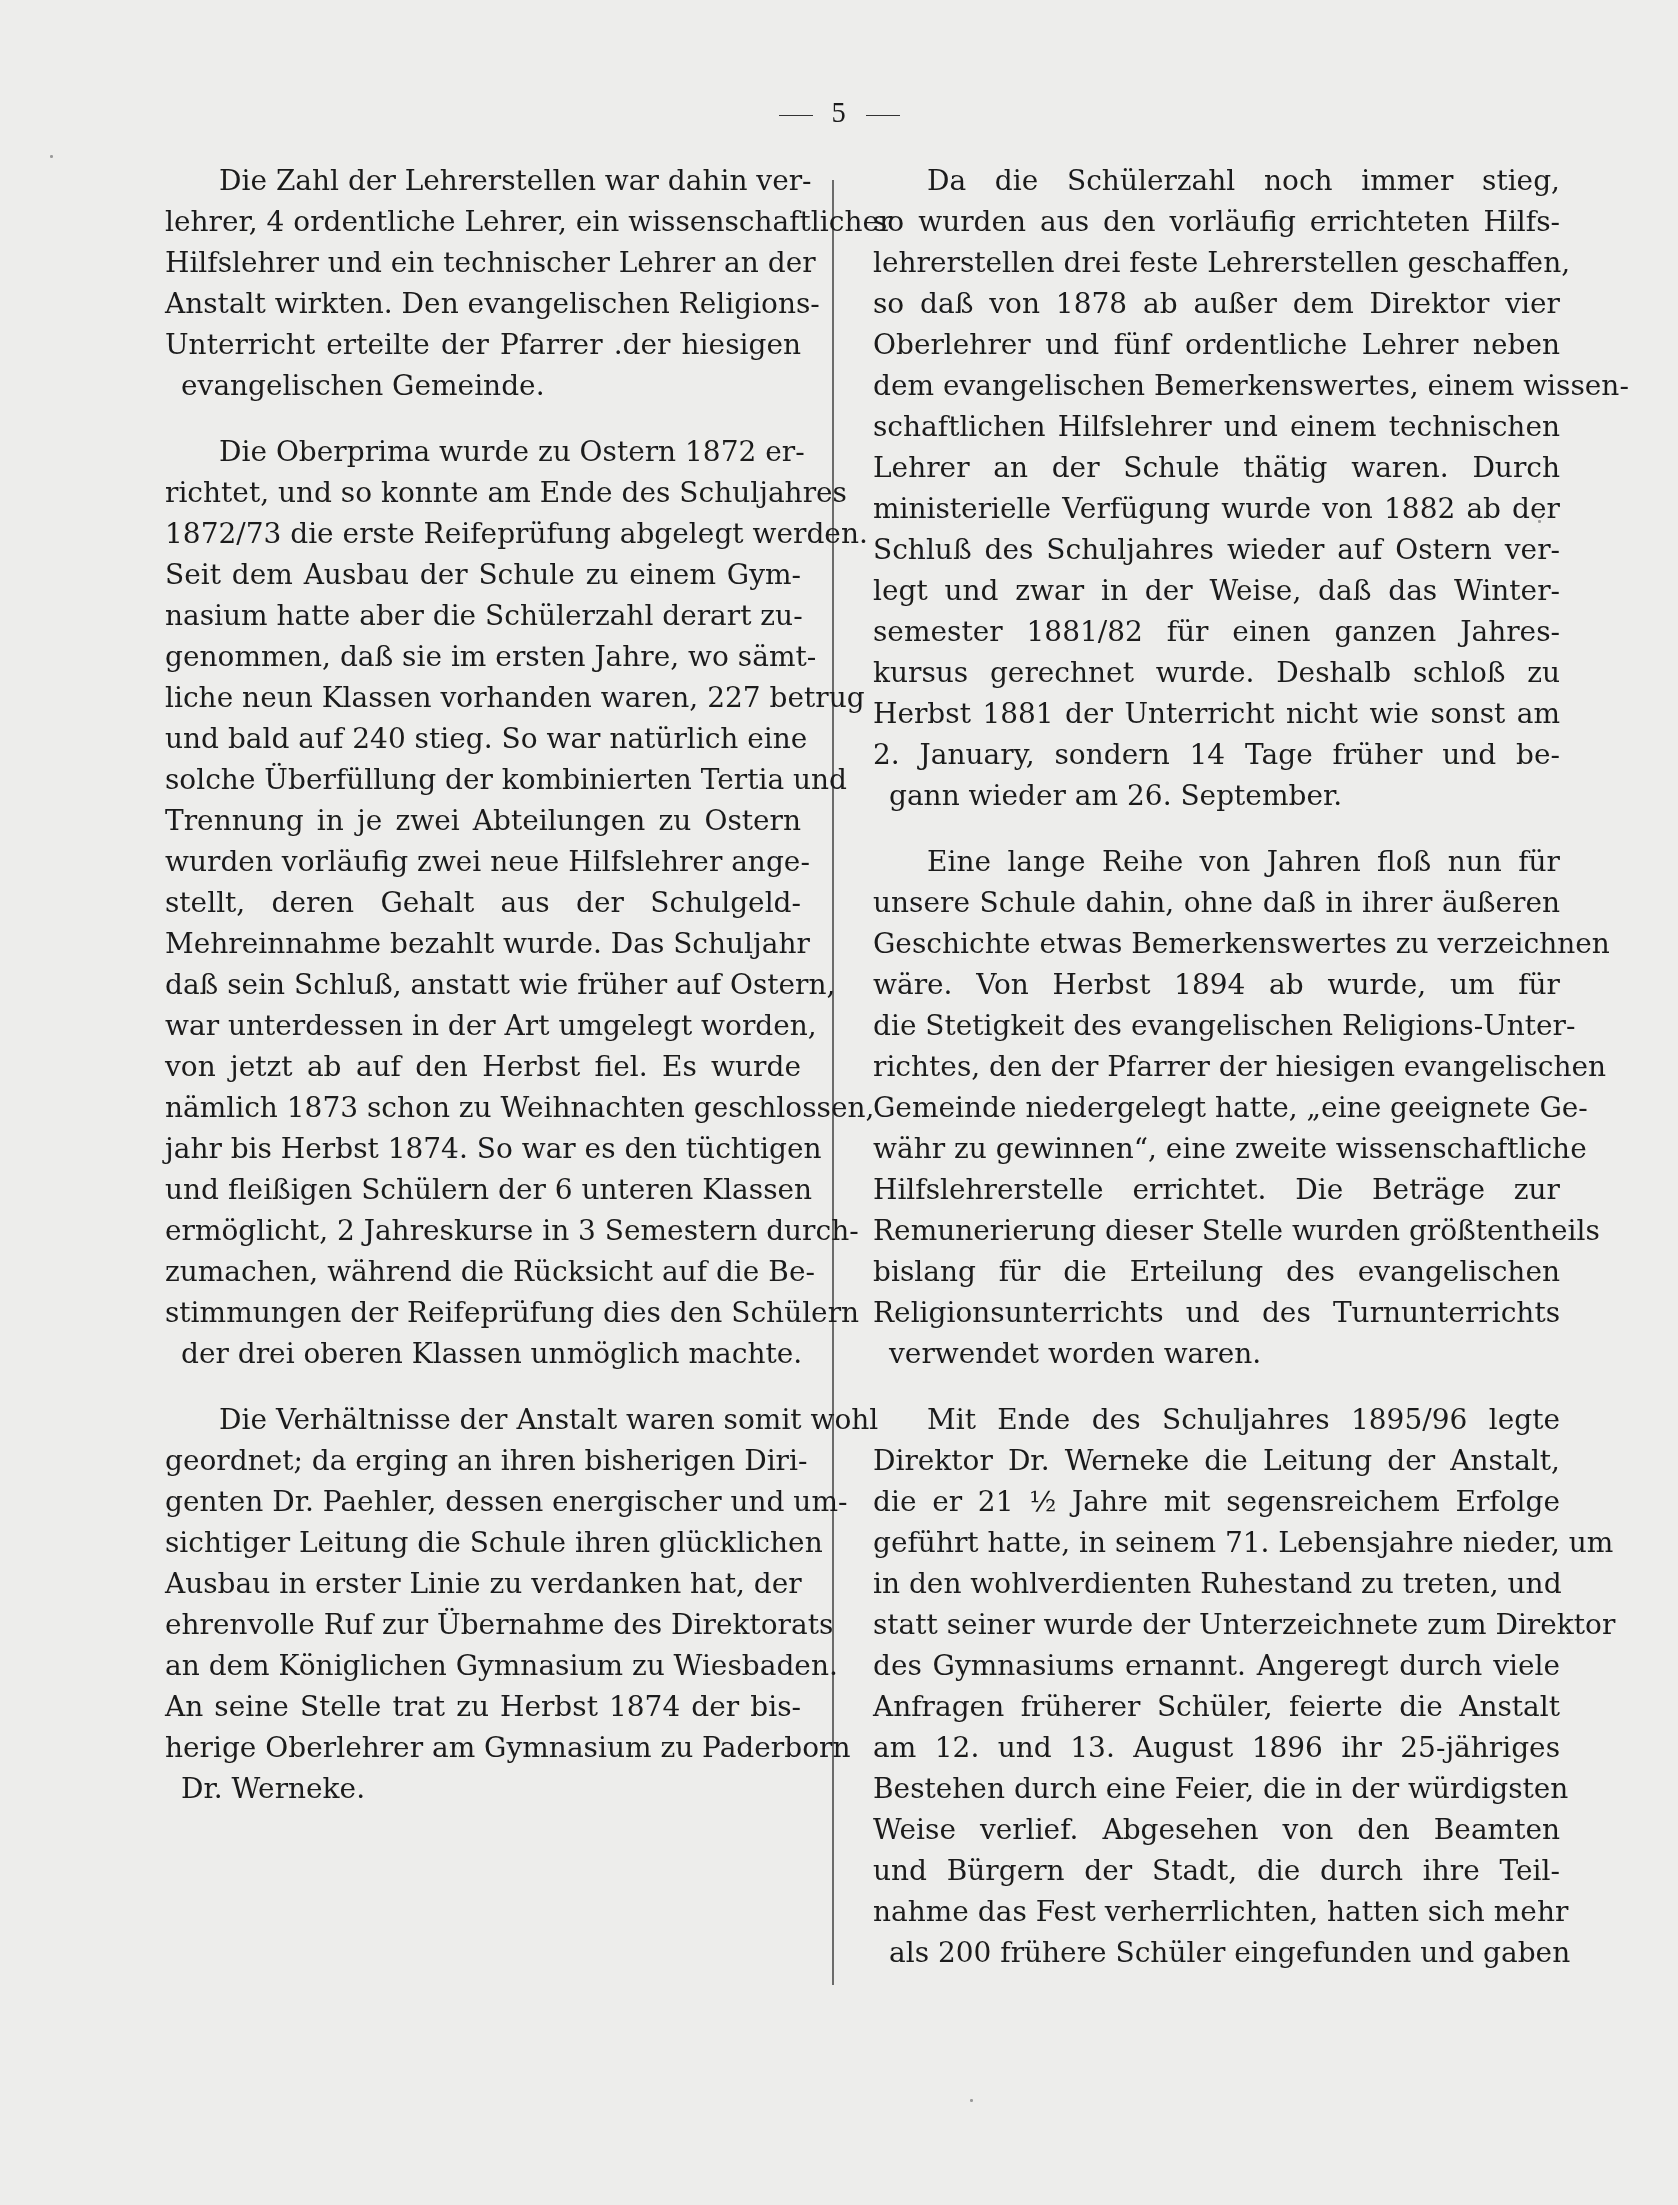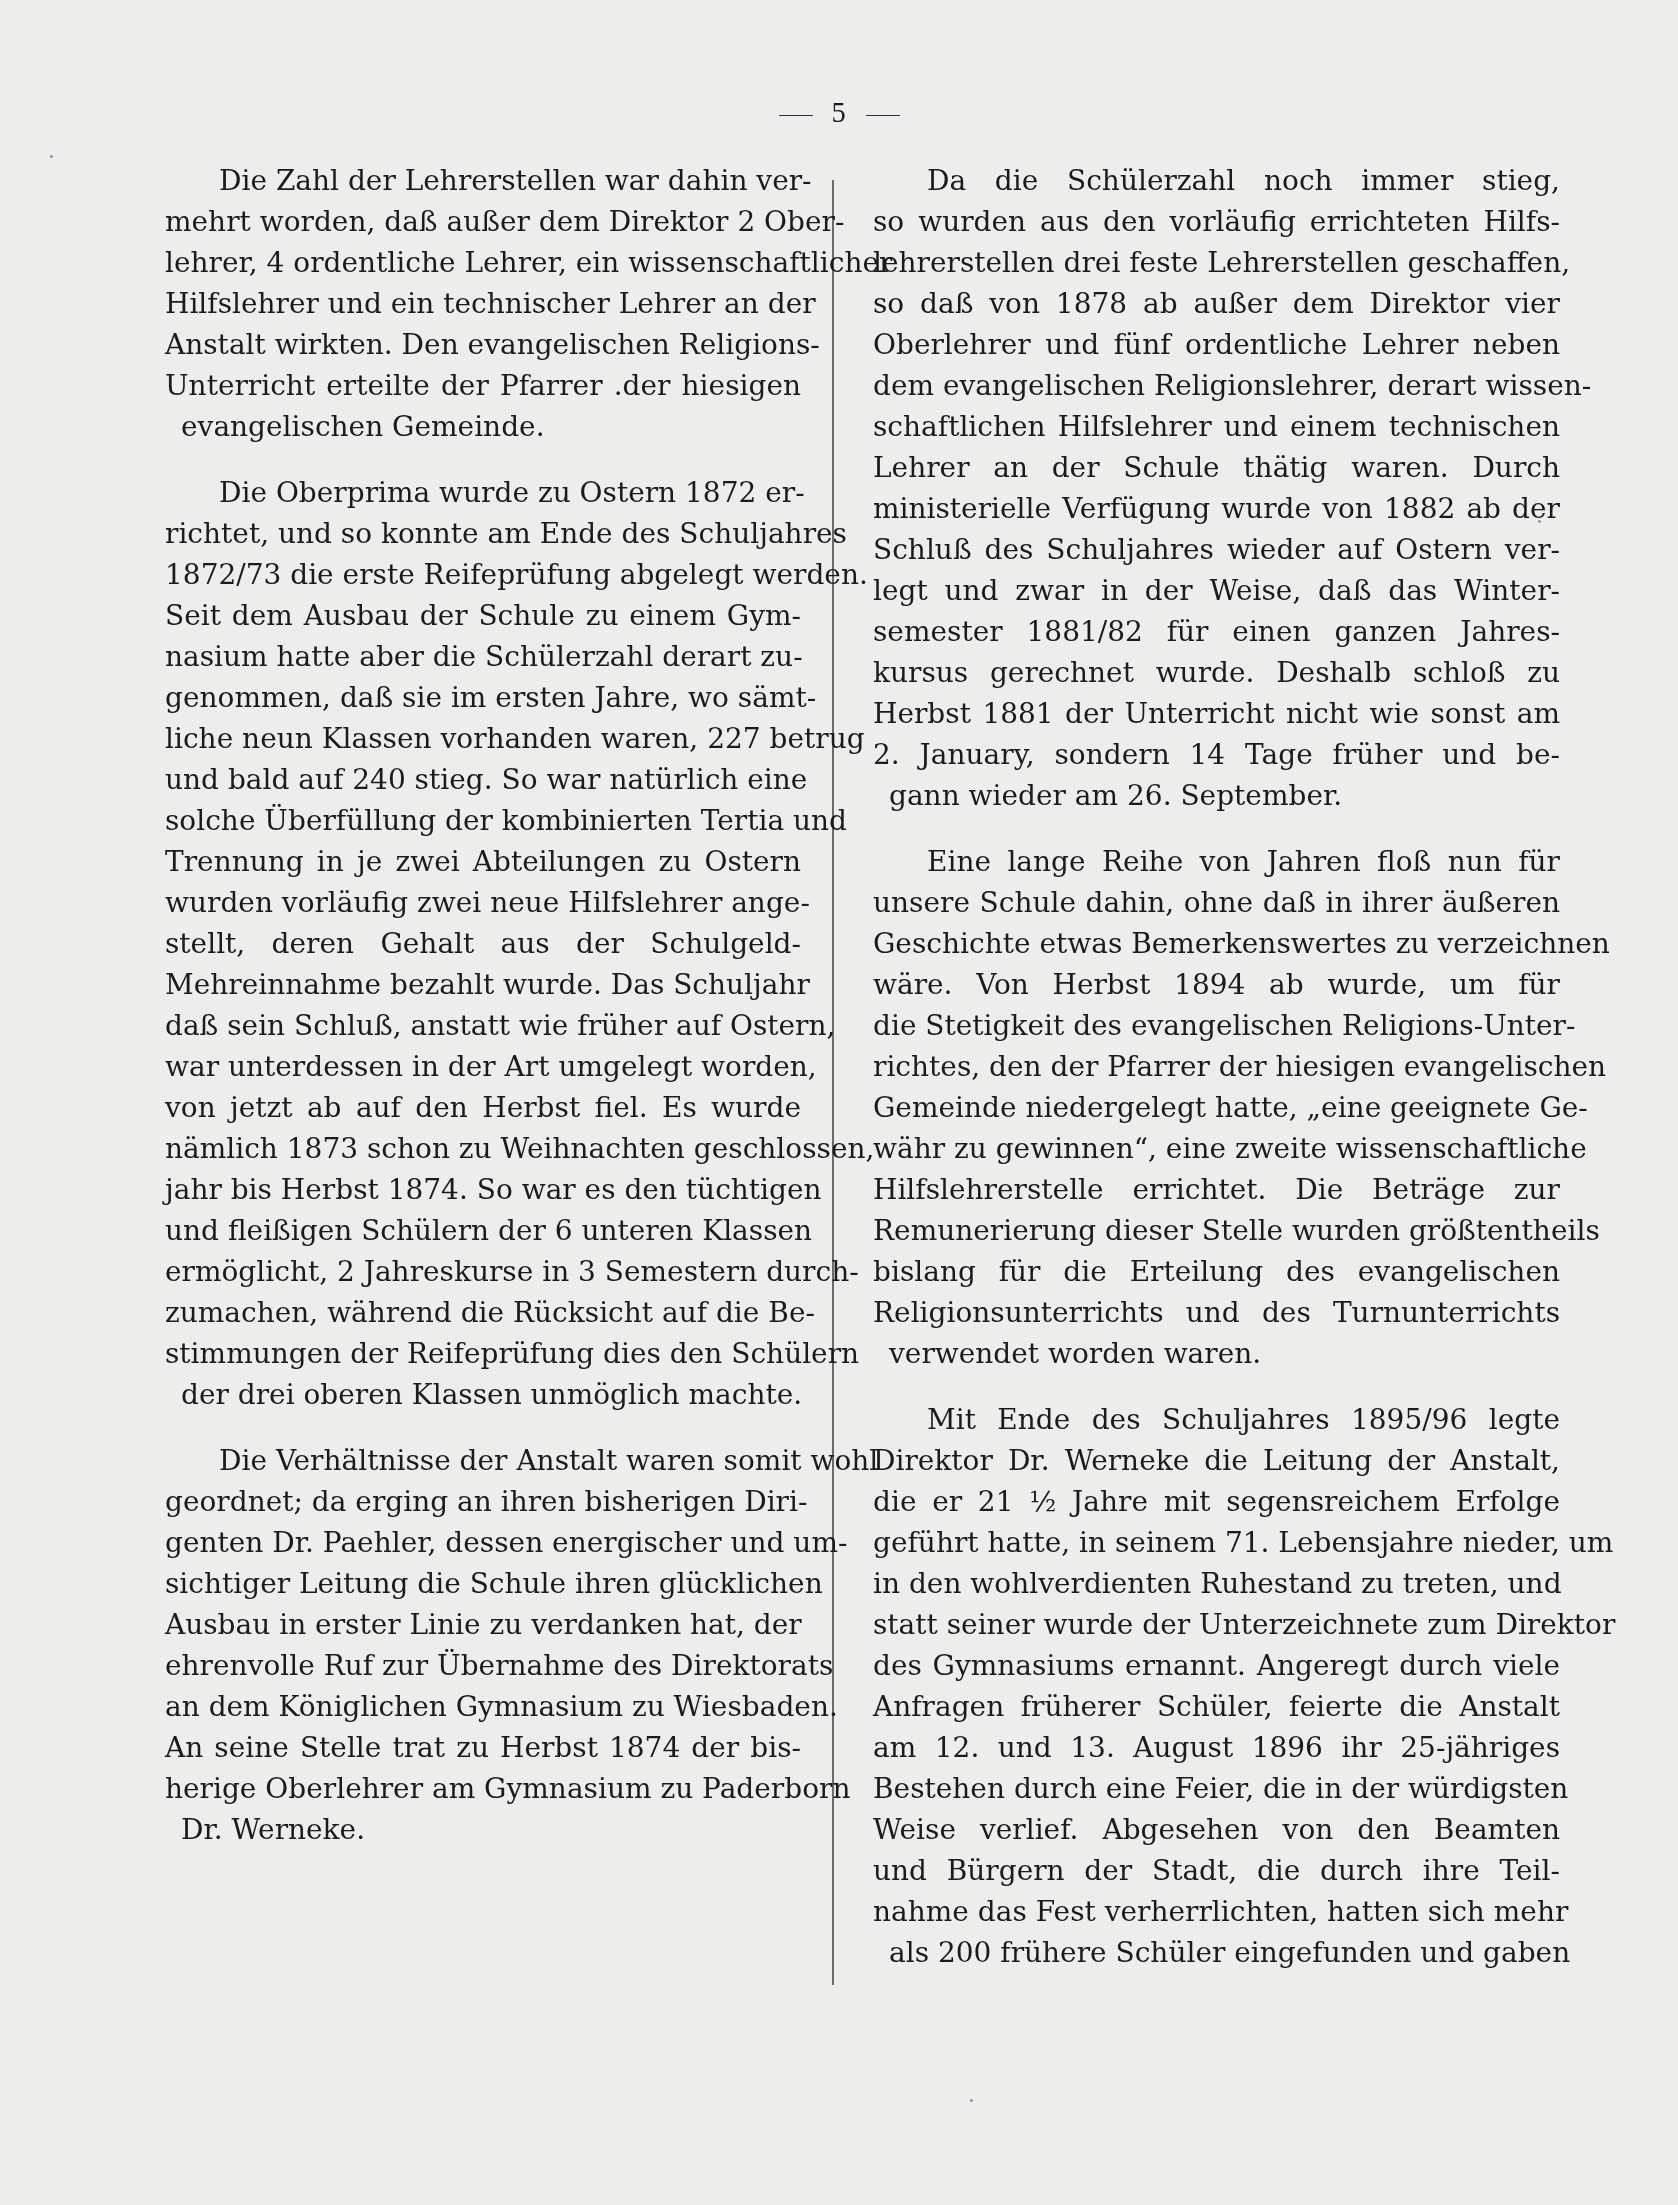--- a/index.html
+++ b/index.html
@@ -41,21 +41,20 @@
 
 <div class="page-header">
   <span class="dash"></span><span>5</span><span class="dash"></span>
 </div>
 
 <div class="divider"></div>
 
 <div class="column col-left" id="col0">
     <div class="paragraph">
       <span class="line indent">Die Zahl der Lehrerstellen war dahin ver-</span>
-      <span class="line">mehrt worden, daß außer dem Direktor 2 Ober-</span>
       <span class="line">lehrer, 4 ordentliche Lehrer, ein wissenschaftlicher</span>
       <span class="line">Hilfslehrer und ein technischer Lehrer an der</span>
       <span class="line">Anstalt wirkten. Den evangelischen Religions-</span>
       <span class="line">Unterricht erteilte der Pfarrer .der hiesigen</span>
       <span class="line last">evangelischen Gemeinde.</span>
     </div>
     <div class="para-gap"></div>
     <div class="paragraph">
       <span class="line indent">Die Oberprima wurde zu Ostern 1872 er-</span>
       <span class="line">richtet, und so konnte am Ende des Schuljahres</span>
@@ -95,21 +94,21 @@
       <span class="line last">Dr. Werneke.</span>
     </div>
   </div>
 <div class="column col-right" id="col1">
     <div class="paragraph">
       <span class="line indent">Da die Schülerzahl noch immer stieg,</span>
       <span class="line">so wurden aus den vorläufig errichteten Hilfs-</span>
       <span class="line">lehrerstellen drei feste Lehrerstellen geschaffen,</span>
       <span class="line">so daß von 1878 ab außer dem Direktor vier</span>
       <span class="line">Oberlehrer und fünf ordentliche Lehrer neben</span>
-      <span class="line">dem evangelischen Religionslehrer, derart wissen-</span>
+      <span class="line">dem evangelischen Bemerkenswertes, einem wissen-</span>
       <span class="line">schaftlichen Hilfslehrer und einem technischen</span>
       <span class="line">Lehrer an der Schule thätig waren. Durch</span>
       <span class="line">ministerielle Verfügung wurde von 1882 ab der</span>
       <span class="line">Schluß des Schuljahres wieder auf Ostern ver-</span>
       <span class="line">legt und zwar in der Weise, daß das Winter-</span>
       <span class="line">semester 1881/82 für einen ganzen Jahres-</span>
       <span class="line">kursus gerechnet wurde. Deshalb schloß zu</span>
       <span class="line">Herbst 1881 der Unterricht nicht wie sonst am</span>
       <span class="line">2. January, sondern 14 Tage früher und be-</span>
       <span class="line last">gann wieder am 26. September.</span>

